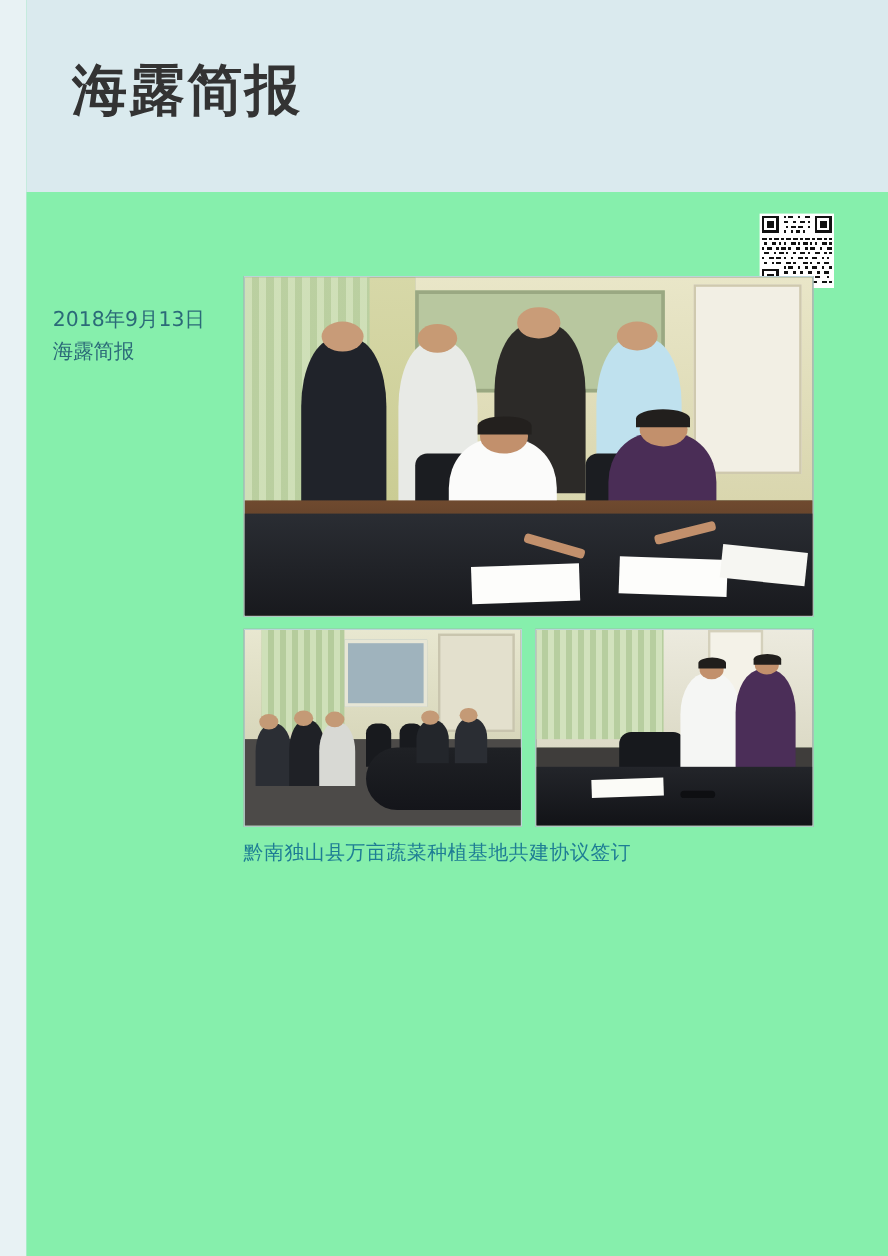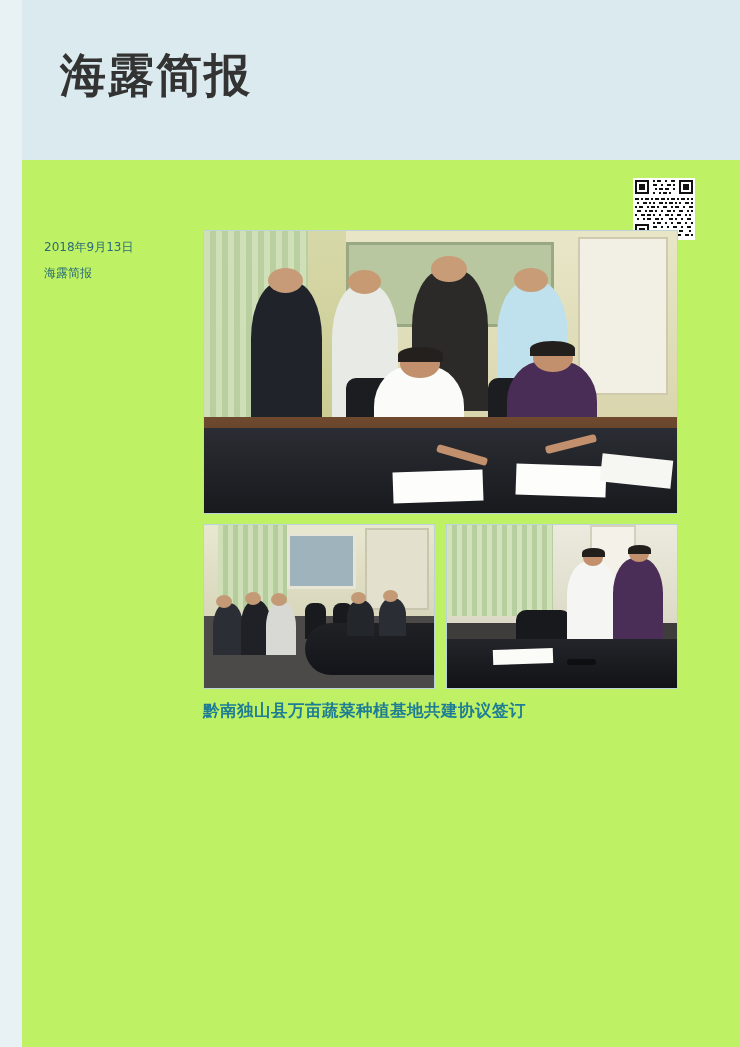--- a/index.html
+++ b/index.html
@@ -17,21 +17,21 @@
   .left-strip {
     position: absolute;
     left: 0; top: 0;
     width: 22px; height: 1047px;
     background: #e8f2f4;
   }
   .page {
     position: absolute;
     left: 22px; top: 0;
     width: 718px; height: 1047px;
-    background: #bef264;
+    background: #86efac;
   }
   
   .header {
     position: absolute;
     left: 0; top: 0;
     width: 718px; height: 160px;
     background: #daeaee;
   }
   .masthead {
     position: absolute;
@@ -60,24 +60,24 @@
   .qr {
     position: absolute;
     right: 45px; top: 178px;
     width: 62px; height: 62px;
     background: #ffffff;
   }
   .qr svg { display: block; }
   
   .meta {
     position: absolute;
-    left: 22px; top: 234px;
+    left: 22px; top: 254px;
     width: 160px;
     color: #2b6a78;
-    font-size: 12px;
+    font-size: 17px;
     line-height: 26px;
   }
   .meta div { white-space: nowrap; }
   
   .photo-col {
     position: absolute;
     left: 181px; top: 230px;
     width: 475px;
   }
   .photo {
@@ -101,21 +101,21 @@
   }
   
   .article {
     position: absolute;
     left: 181px; top: 700px;
     width: 478px;
   }
   .article-title {
     color: #1e7d94;
     font-size: 16.5px;
-    font-weight: bold;
+    font-weight: normal;
     letter-spacing: 0.5px;
     margin-bottom: 14px;
   }
   .article-body {
     color: #1a1a1a;
     font-size: 15.5px;
     line-height: 31px;
     text-align: justify;
     text-indent: 2em;
     letter-spacing: 0.2px;

